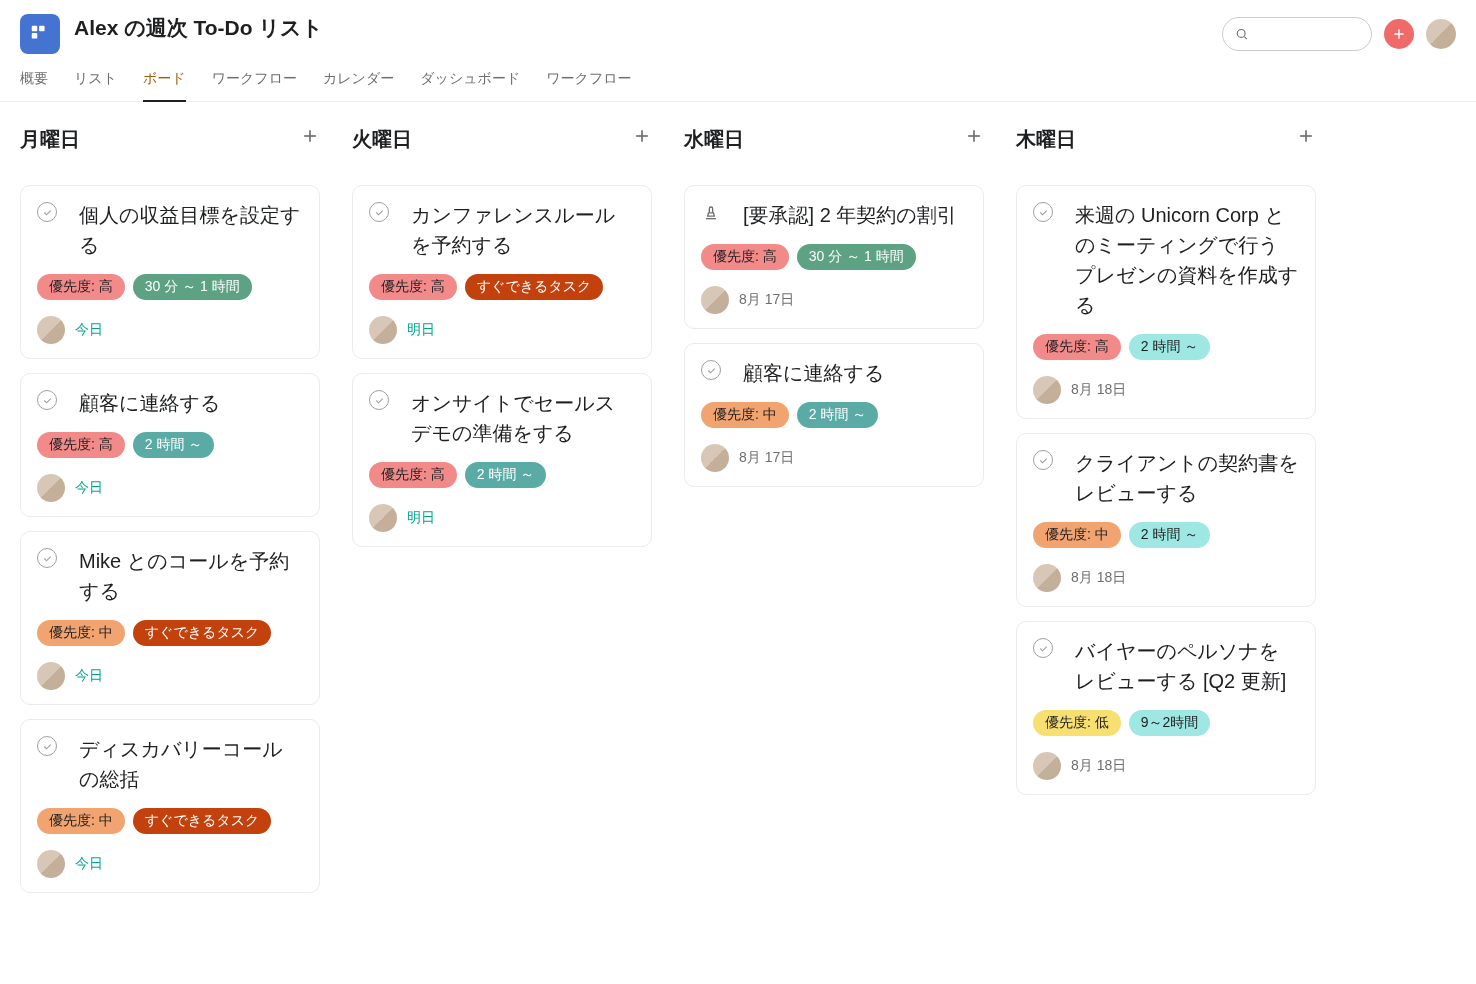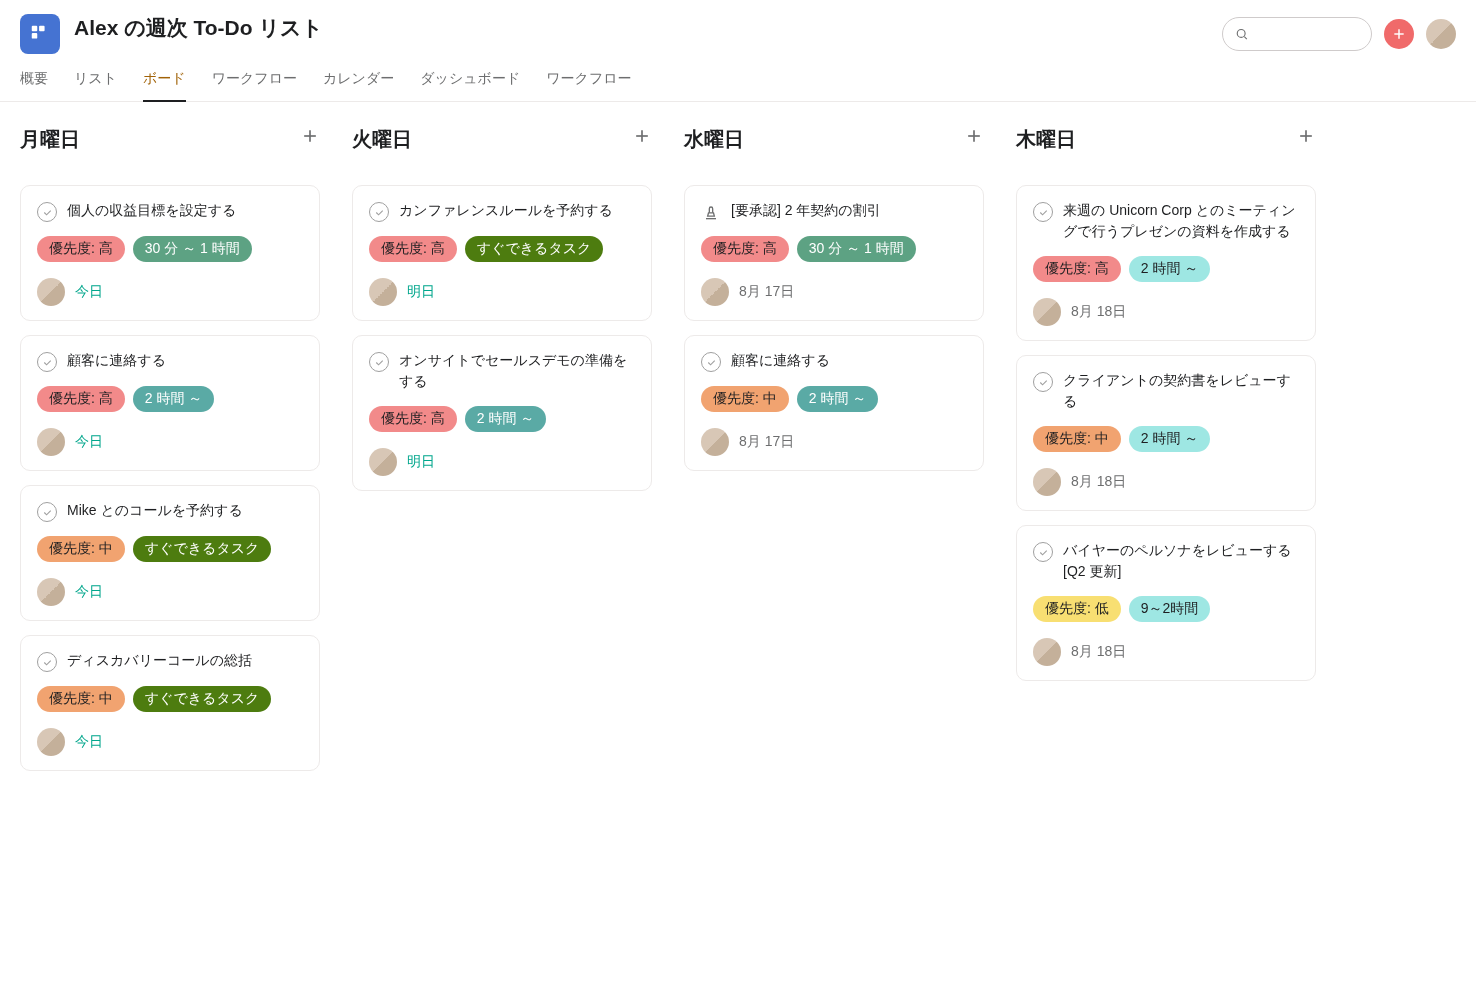--- a/index.html
+++ b/index.html
@@ -132,40 +132,41 @@
   cursor: pointer;
 }
 .check svg { width: 11px; height: 11px; }
 .stamp {
   width: 20px; height: 20px;
   flex-shrink: 0;
   margin-top: 2px;
   color:#6d6e6f;
 }
 .card-title {
-  font-size: 14px;
+  font-size: 20px;
   line-height: 1.5;
+  margin-left: 12px;
 }
 .badges {
   display: flex;
   gap: 8px;
   flex-wrap: wrap;
   margin: 14px 0 12px 0;
 }
 .badge {
   padding: 4px 12px;
   border-radius: 14px;
   font-size: 14px;
   color: #1e1f21;
 }
 .pri-high { background: #f28a8a; }
 .pri-mid  { background: #f1a370; }
 .pri-low  { background: #f8df72; }
 .dur-short{ background: #5da283; color:#fff;}
-.dur-quick{ background: #4d7c0f; color:#fff;}
+.dur-quick{ background: #c2410c; color:#fff;}
 .dur-teal { background: #5aaaa5; color:#fff;}
 .dur-teal2{ background: #9ee7e3; color:#1e1f21;}
 .card-foot {
   display: flex;
   align-items: center;
   gap: 10px;
   margin-top: 16px;
 }
 .due {
   font-size: 14px;

